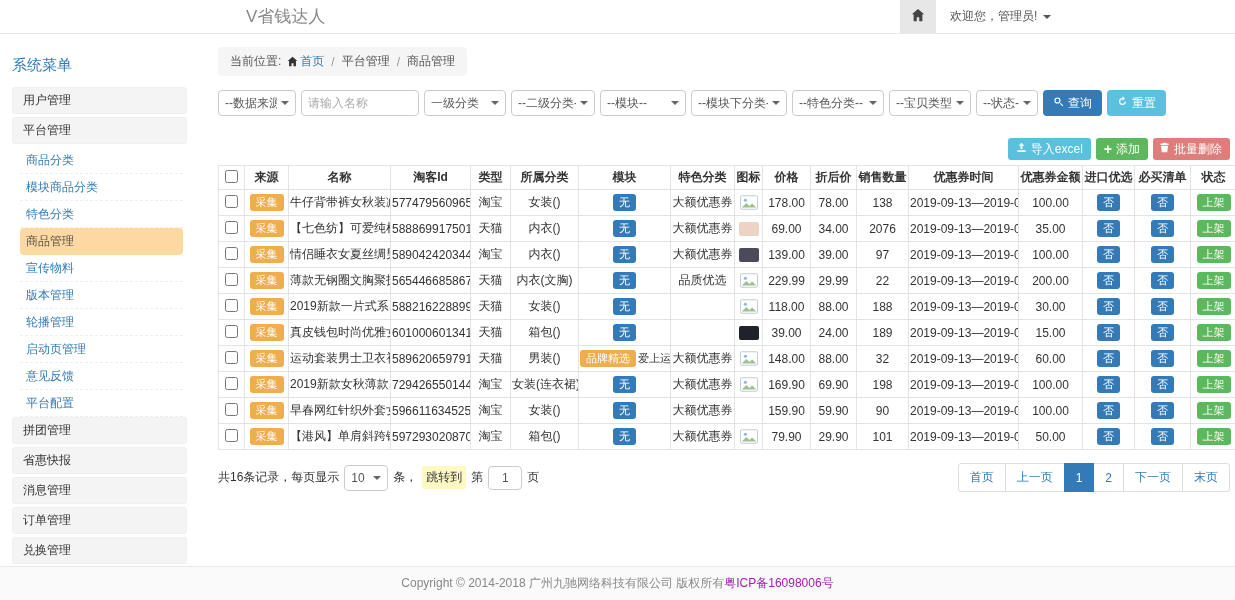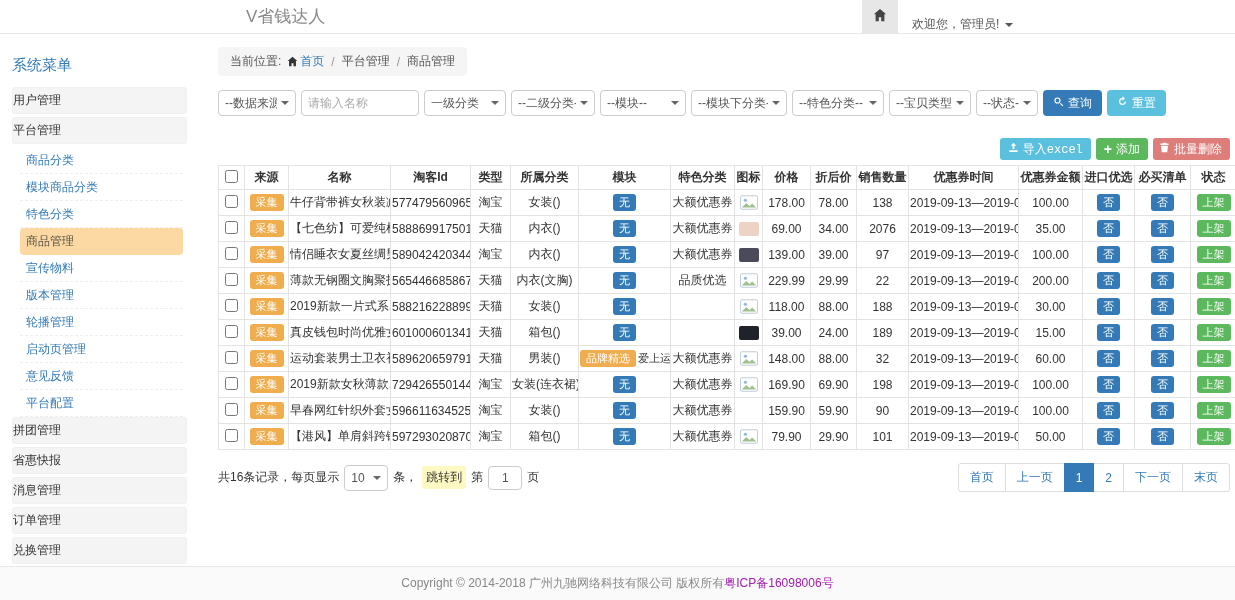--- a/index.html
+++ b/index.html
@@ -4,29 +4,29 @@
 <style>
   * { box-sizing: border-box; }
   body {
     margin: 0; width: 1235px; height: 600px; overflow: hidden; position: relative;
     background: #fff; color: #333;
     font-family: "Liberation Sans", "DejaVu Sans", sans-serif; font-size: 12px;
   }
   
   .topbar { height: 34px; border-bottom: 1px solid #e7e7e7; position: relative; background: #fff; }
   .app-title { position: absolute; left: 246px; top: 0; line-height: 33px; font-size: 17px; color: #888; }
-  .topbar-right { position: absolute; left: 862px; top: 0; height: 33px; display: flex; align-items: flex-end; }
+  .topbar-right { position: absolute; left: 900px; top: 0; height: 33px; display: flex; align-items: center; }
   .home-btn { width: 36px; height: 33px; background: #e7e7e7; display: flex; align-items: center; justify-content: center; cursor: pointer; border: none; }
   .home-btn svg { width: 14px; height: 14px; fill: #444; }
   .welcome { margin-left: 14px; color: #555; display: flex; align-items: center; gap: 6px; cursor: pointer; }
   .caret { width: 0; height: 0; border: 4px solid transparent; border-top-color: #555; margin-top: 4px; }
   
   .sidebar { position: absolute; left: 0; top: 34px; width: 210px; bottom: 0; background: #fff; }
   .sidebar-title { color: #337ab7; font-size: 15px; font-weight: normal; margin: 22px 0 12px 12px; }
-  .menu-group { width: 175px; margin: 0 0 3px 12px; background: #f4f4f4; border: 1px solid #f0f0f0; border-radius: 3px; line-height: 25px; padding-left: 0; color: #333; cursor: pointer; }
+  .menu-group { width: 175px; margin: 0 0 3px 12px; background: #f4f4f4; border: 1px solid #f0f0f0; border-radius: 3px; line-height: 25px; padding-left: 10px; color: #333; cursor: pointer; }
   .menu-sub { width: 163px; margin-left: 20px; line-height: 26px; padding-left: 6px; color: #337ab7; border-bottom: 1px dashed #eee; cursor: pointer; }
   .menu-sub.active { background: #fcd9a2; border-radius: 4px; border-bottom-color: transparent; color: #5a5247; }
   
   .main { position: absolute; left: 218px; top: 34px; width: 1012px; }
   .breadcrumb { display: inline-flex; align-items: center; background: #f5f5f5; border-radius: 4px; padding: 6px 12px; margin-top: 13px; color: #555; }
   .breadcrumb a { color: #337ab7; text-decoration: none; cursor: pointer; }
   .breadcrumb .sep { color: #999; margin: 0 7px; }
   .breadcrumb .home-ico { display: inline-flex; margin: 0 2px 0 6px; }
   .breadcrumb .home-ico svg { width: 11px; height: 11px; fill: #333; }
   .filter-row { margin-top: 14px; display: flex; gap: 5px; align-items: center; }
@@ -35,21 +35,21 @@
   select, .filter-input, .jump-input { height: 26px; border: 1px solid #ccc; border-radius: 4px; font-size: 12px; color: #555; padding: 0 6px; background: #fff; }
   select { appearance: none; -webkit-appearance: none; padding-right: 18px; width: 100%; cursor: pointer; }
   .filter-input { width: 118px; }
   .filter-input::placeholder { color: #aaa; }
   .btn { height: 26px; border: none; border-radius: 4px; color: #fff; font-size: 12px; padding: 0 10px; display: inline-flex; align-items: center; gap: 4px; cursor: pointer; }
   .btn svg { width: 11px; height: 11px; fill: #fff; }
   .btn-search { background: #337ab7; }
   .btn-reset { background: #5bc0de; }
   .toolbar-row { margin-top: 22px; display: flex; justify-content: flex-end; gap: 5px; }
   .btn-sm { height: 22px; padding: 0 8px; border-radius: 3px; }
-  .btn-import { background: #5bc0de; font-family: Liberation Mono, monospace; }
+  .btn-import { background: #5bc0de; }
   .btn-add { background: #5cb85c; }
   .btn-add .plus { font-size: 14px; font-weight: bold; line-height: 1; }
   .btn-batchdel { background: #dd7e7a; padding-left: 6px; }
   
   table { margin-top: 5px; width: 100%; border-collapse: collapse; table-layout: fixed; }
   th, td { border: 1px solid #e3e3e3; text-align: center; padding: 0 1px; height: 26px; font-size: 12px; overflow: hidden; white-space: nowrap; }
   th { font-weight: bold; color: #333; height: 24px; }
   td.num { color: #333; }
   input[type="checkbox"] { width: 13px; height: 13px; margin: 0; cursor: pointer; }
   .badge { display: inline-block; border-radius: 3px; color: #fff; font-size: 11px; padding: 3px 6px; line-height: 1; cursor: pointer; border: none; }

